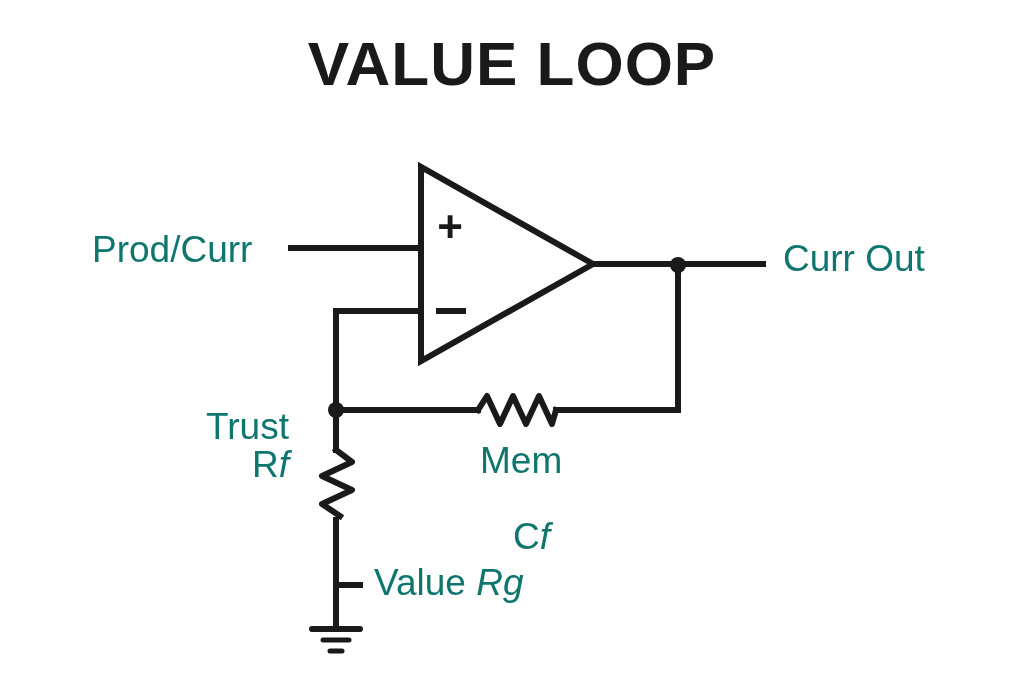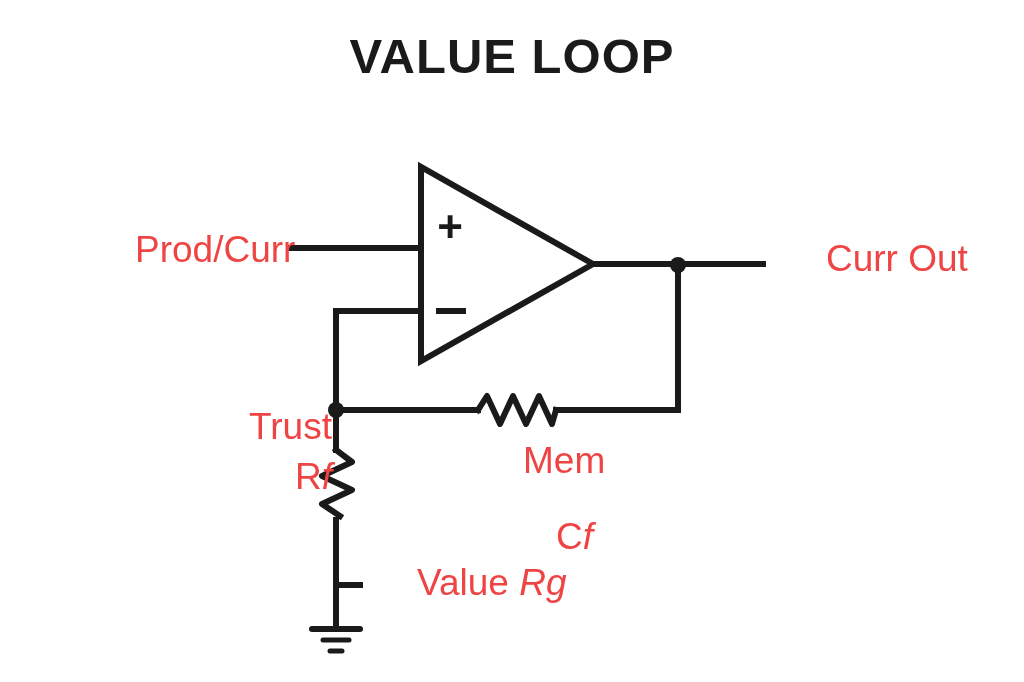--- a/index.html
+++ b/index.html
@@ -1,21 +1,21 @@
 <!DOCTYPE html>
 <html><head>
 <meta charset="utf-8">
 <style>
   html, body { margin: 0; padding: 0; background: #ffffff; }
   body { width: 1024px; height: 682px; position: relative; overflow: hidden;
          font-family: "Liberation Sans", sans-serif; color: #1a1a1a; }
   .title { position: absolute; left: 0; width: 1024px; top: 28px; text-align: center;
-           font-size: 49px; font-weight: bold; letter-spacing: 1px; color: #1a1a1a; }
+           font-size: 62px; font-weight: bold; letter-spacing: 1px; color: #1a1a1a; }
   svg { position: absolute; left: 0; top: 0; }
-  .lbl { position: absolute; font-size: 37px; color: #ef4444; white-space: nowrap; margin-left: 43px; }
+  .lbl { position: absolute; font-size: 37px; color: #0f766e; white-space: nowrap; }
   .it { font-style: italic; }
 </style>
 </head>
 <body>
 
 <div class="title">VALUE LOOP</div>
 
 <svg width="1024" height="682" viewBox="0 0 1024 682">
   <g stroke="#1a1a1a" stroke-width="6" fill="none" stroke-linecap="square" stroke-linejoin="miter">
 
@@ -52,21 +52,21 @@
   <circle cx="336" cy="410" r="8" fill="#1a1a1a"></circle>
 
   <text x="450" y="242" font-family="Liberation Sans, sans-serif" font-size="44" font-weight="bold" text-anchor="middle" fill="#1a1a1a">+</text>
   <line x1="436" y1="311" x2="466" y2="311" stroke="#1a1a1a" stroke-width="6"></line>
 </svg>
 
 <div class="lbl" style="left:92px; top:229px;">Prod/Curr</div>
 <div class="lbl" style="left:783px; top:238px;">Curr Out</div>
 
 <div class="lbl" style="left:206px; top:406px;">Trust</div>
-<div class="lbl" style="left:252px; top:456px;">
+<div class="lbl" style="left:252px; top:444px;">
   <span>R</span><span class="it">f</span>
 </div>
 
 <div class="lbl" style="left:480px; top:440px;text-align:right;">Mem</div>
 <div class="lbl" style="left:513px; top:516px;">
   <span>C</span><span class="it">f</span>
 </div>
 
 <div class="lbl" style="left:374px; top:562px;">
   <span>Value</span>

